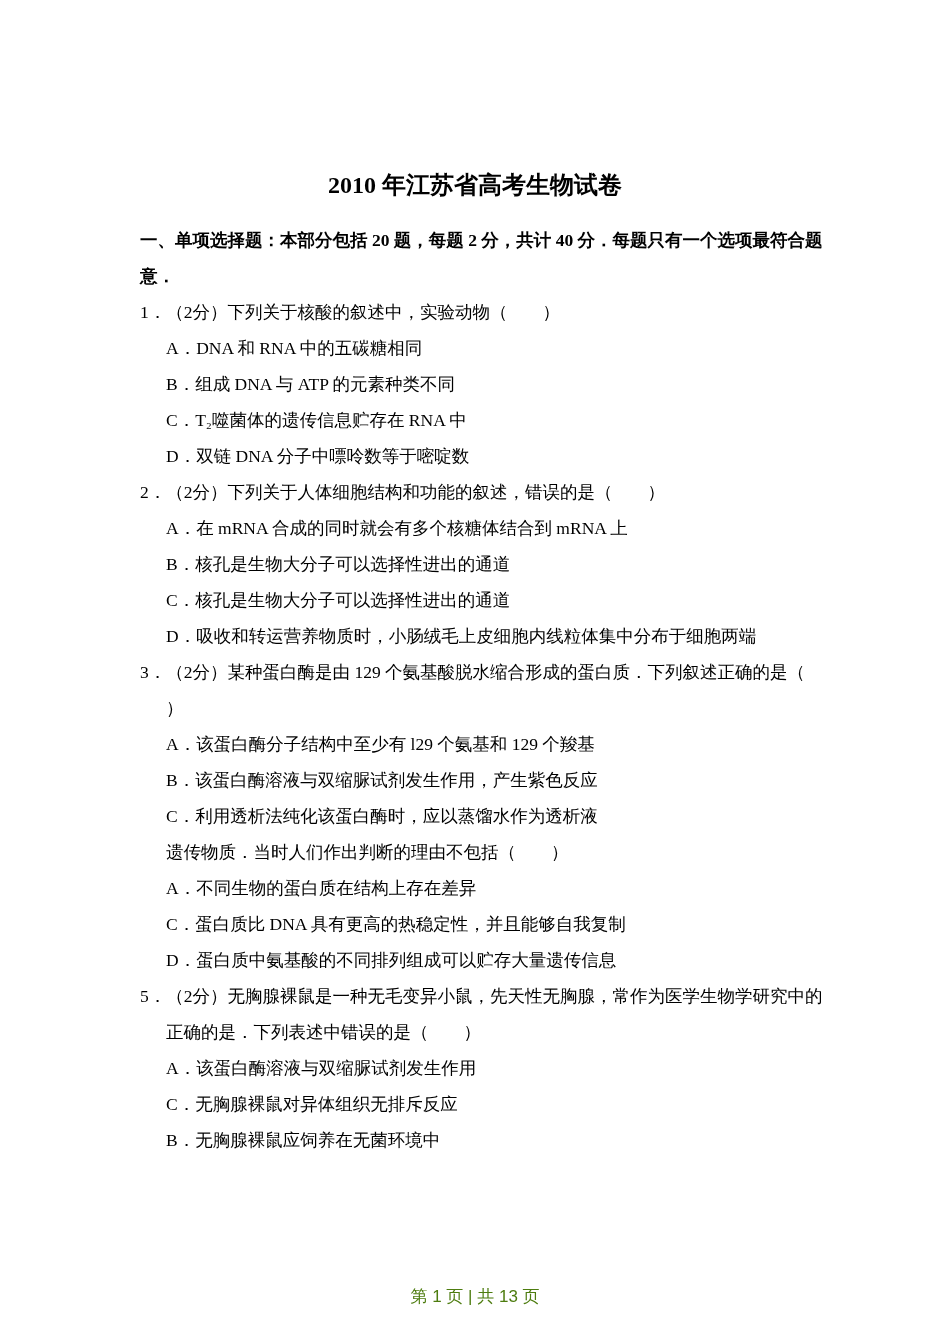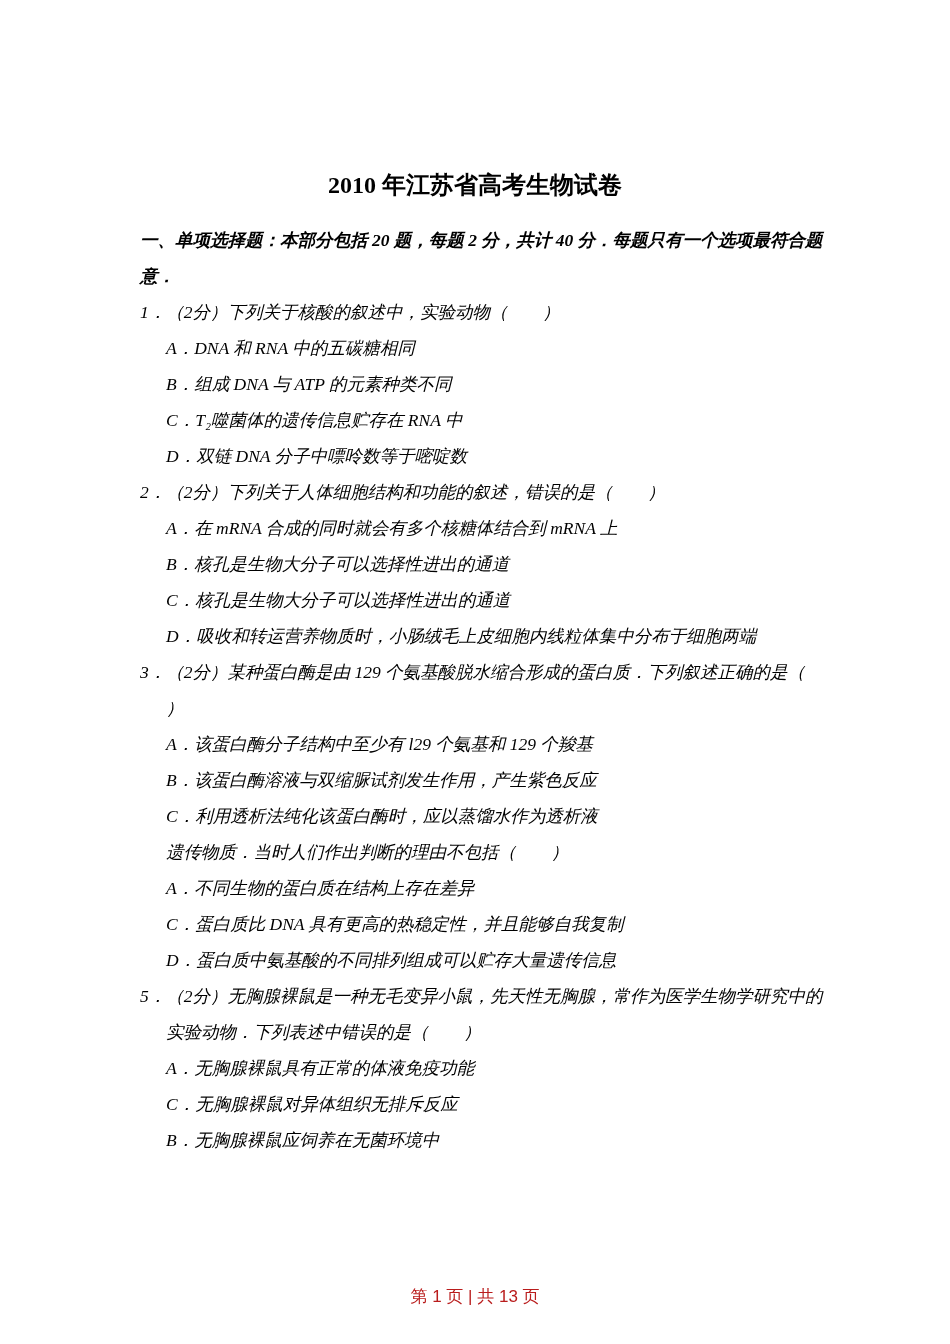--- a/index.html
+++ b/index.html
@@ -32,42 +32,41 @@
   .content {
     position: absolute;
     top: 178px;
     left: 140px;
     width: 690px;
   }
   .line {
     font-size: 17.5px;
     line-height: 36px;
     white-space: nowrap;
-    font-style: italic;
   }
   .section-header .line {
     font-weight: bold;
   }
   .qnum {
     display: inline;
   }
   .cont,
   .option {
     padding-left: 26px;
   }
   .footer {
     position: absolute;
     top: 1242px;
     left: 0;
     right: 0;
     text-align: center;
     font-family: "Liberation Sans", "DejaVu Sans", sans-serif;
     font-size: 17px;
     line-height: 22px;
-    color: #b91c1c;
+    color: #4d7c0f;
     white-space: nowrap;
   }
 </style>
 </head>
 <body>
 
 <div class="page">
 
   <h1 class="title">2010 年江苏省高考生物试卷</h1>
 
@@ -104,22 +103,22 @@
 
     <div class="question">
       <div class="line cont">遗传物质．当时人们作出判断的理由不包括（　　）</div>
       <div class="line option">A．不同生物的蛋白质在结构上存在差异</div>
       <div class="line option">C．蛋白质比 DNA 具有更高的热稳定性，并且能够自我复制</div>
       <div class="line option">D．蛋白质中氨基酸的不同排列组成可以贮存大量遗传信息</div>
     </div>
 
     <div class="question">
       <div class="line stem"><span class="qnum">5．</span><span>（2分）无胸腺裸鼠是一种无毛变异小鼠，先天性无胸腺，常作为医学生物学研究中的</span></div>
-      <div class="line cont">实验动物．下列表述中错误的是（　　）</div>
-      <div class="line option">A．无胸腺裸鼠具有正常的体液免疫功能</div>
+      <div class="line cont">正确的是．下列表述中错误的是（　　）</div>
+      <div class="line option">A．该蛋白酶溶液与双缩脲试剂发生作用</div>
       <div class="line option">C．无胸腺裸鼠对异体组织无排斥反应</div>
       <div class="line option">B．无胸腺裸鼠应饲养在无菌环境中</div>
     </div>
 
   </div>
 
   <div class="footer">第 1 页 | 共 13 页</div>
 
 </div>
 

